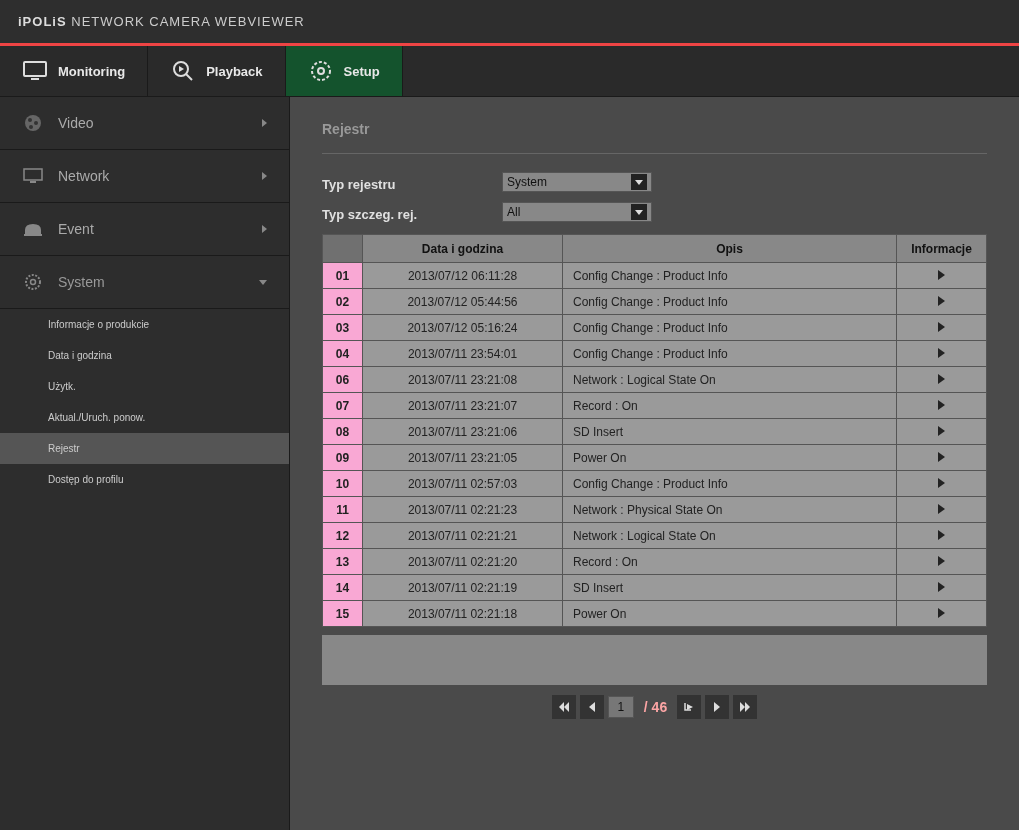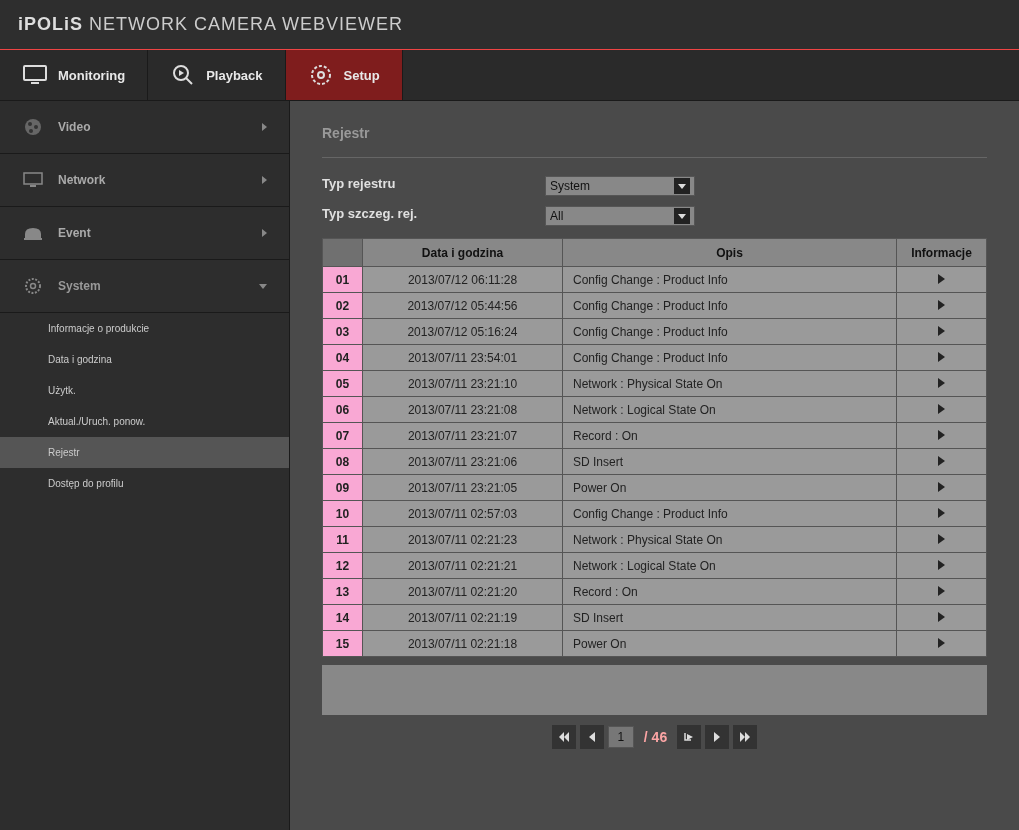--- a/index.html
+++ b/index.html
@@ -2,60 +2,60 @@
 <html><head>
   <meta charset="utf-8">
   <style>
     * { margin: 0; padding: 0; box-sizing: border-box; font-family: Arial, sans-serif; }
     body { background: #3a3a3a; width: 1019px; height: 830px; overflow: hidden; }
     
     .header {
       background: #2e2e2e;
       padding: 14px 18px;
       color: #ccc;
-      font-size: 18px;
+      font-size: 13px;
       letter-spacing: 1px;
-      border-bottom: 1px solid #ef4444;
+      border-bottom: 3px solid #ef4444;
     }
     .header .brand { font-weight: bold; color: #ddd; }
     
     .tabs {
       display: flex;
       background: #2a2a2a;
       border-bottom: 1px solid #1a1a1a;
     }
     .tab {
       display: flex;
       align-items: center;
       gap: 10px;
       padding: 12px 22px;
       color: #e8e8e8;
       font-size: 13px;
       font-weight: bold;
       cursor: pointer;
       border-right: 1px solid #1a1a1a;
     }
-    .tab.active { background: #7f1d1d; }
+    .tab.active { background: #14532d; }
     .tab .icon { width: 26px; height: 26px; display:flex; align-items:center; justify-content:center;}
     
     .body { display: flex; height: calc(100% - 90px); }
     
     .sidebar {
       width: 290px;
       background: #2d2d2d;
       border-right: 1px solid #1a1a1a;
     }
     .side-section {
       display: flex;
       align-items: center;
       gap: 14px;
       padding: 15px 22px;
       color: #aaa;
-      font-size: 12px;
-      font-weight: bold;
+      font-size: 14px;
+      font-weight: normal;
       cursor: pointer;
       position: relative;
       border-bottom: 1px solid #1a1a1a;
     }
     .side-section.expanded { color: #999; }
     .side-arrow {
       position: absolute;
       right: 22px;
       width: 0; height: 0;
       border-left: 5px solid #888;
@@ -86,23 +86,22 @@
     .page-title {
       color: #999;
       font-size: 14px;
       font-weight: bold;
       padding-bottom: 16px;
       border-bottom: 1px solid #666;
     }
     .filters { margin-top: 18px; }
     .filter-row {
       display: flex;
-      align-items: flex-start;
+      align-items: flex-end;
       margin-bottom: 10px;
-      gap: 43px;
     }
     .filter-label {
       width: 180px;
       color: #e0e0e0;
       font-size: 13px;
       font-weight: bold;
     }
     .filter-select {
       width: 150px;
       background: #888;
@@ -335,26 +334,20 @@
             <td>Config Change : Product Info</td>
             <td class="info"><span class="play-tri"></span></td>
           </tr>
           <tr>
             <td class="idx">04</td>
             <td class="dt">2013/07/11   23:54:01</td>
             <td>Config Change : Product Info</td>
             <td class="info"><span class="play-tri"></span></td>
           </tr>
           <tr>
-            <td class="idx">05</td>
-            <td class="dt">2013/07/11   23:21:10</td>
-            <td>Network : Physical State On</td>
-            <td class="info"><span class="play-tri"></span></td>
-          </tr>
-          <tr>
             <td class="idx">06</td>
             <td class="dt">2013/07/11   23:21:08</td>
             <td>Network : Logical State On</td>
             <td class="info"><span class="play-tri"></span></td>
           </tr>
           <tr>
             <td class="idx">07</td>
             <td class="dt">2013/07/11   23:21:07</td>
             <td>Record : On</td>
             <td class="info"><span class="play-tri"></span></td>

